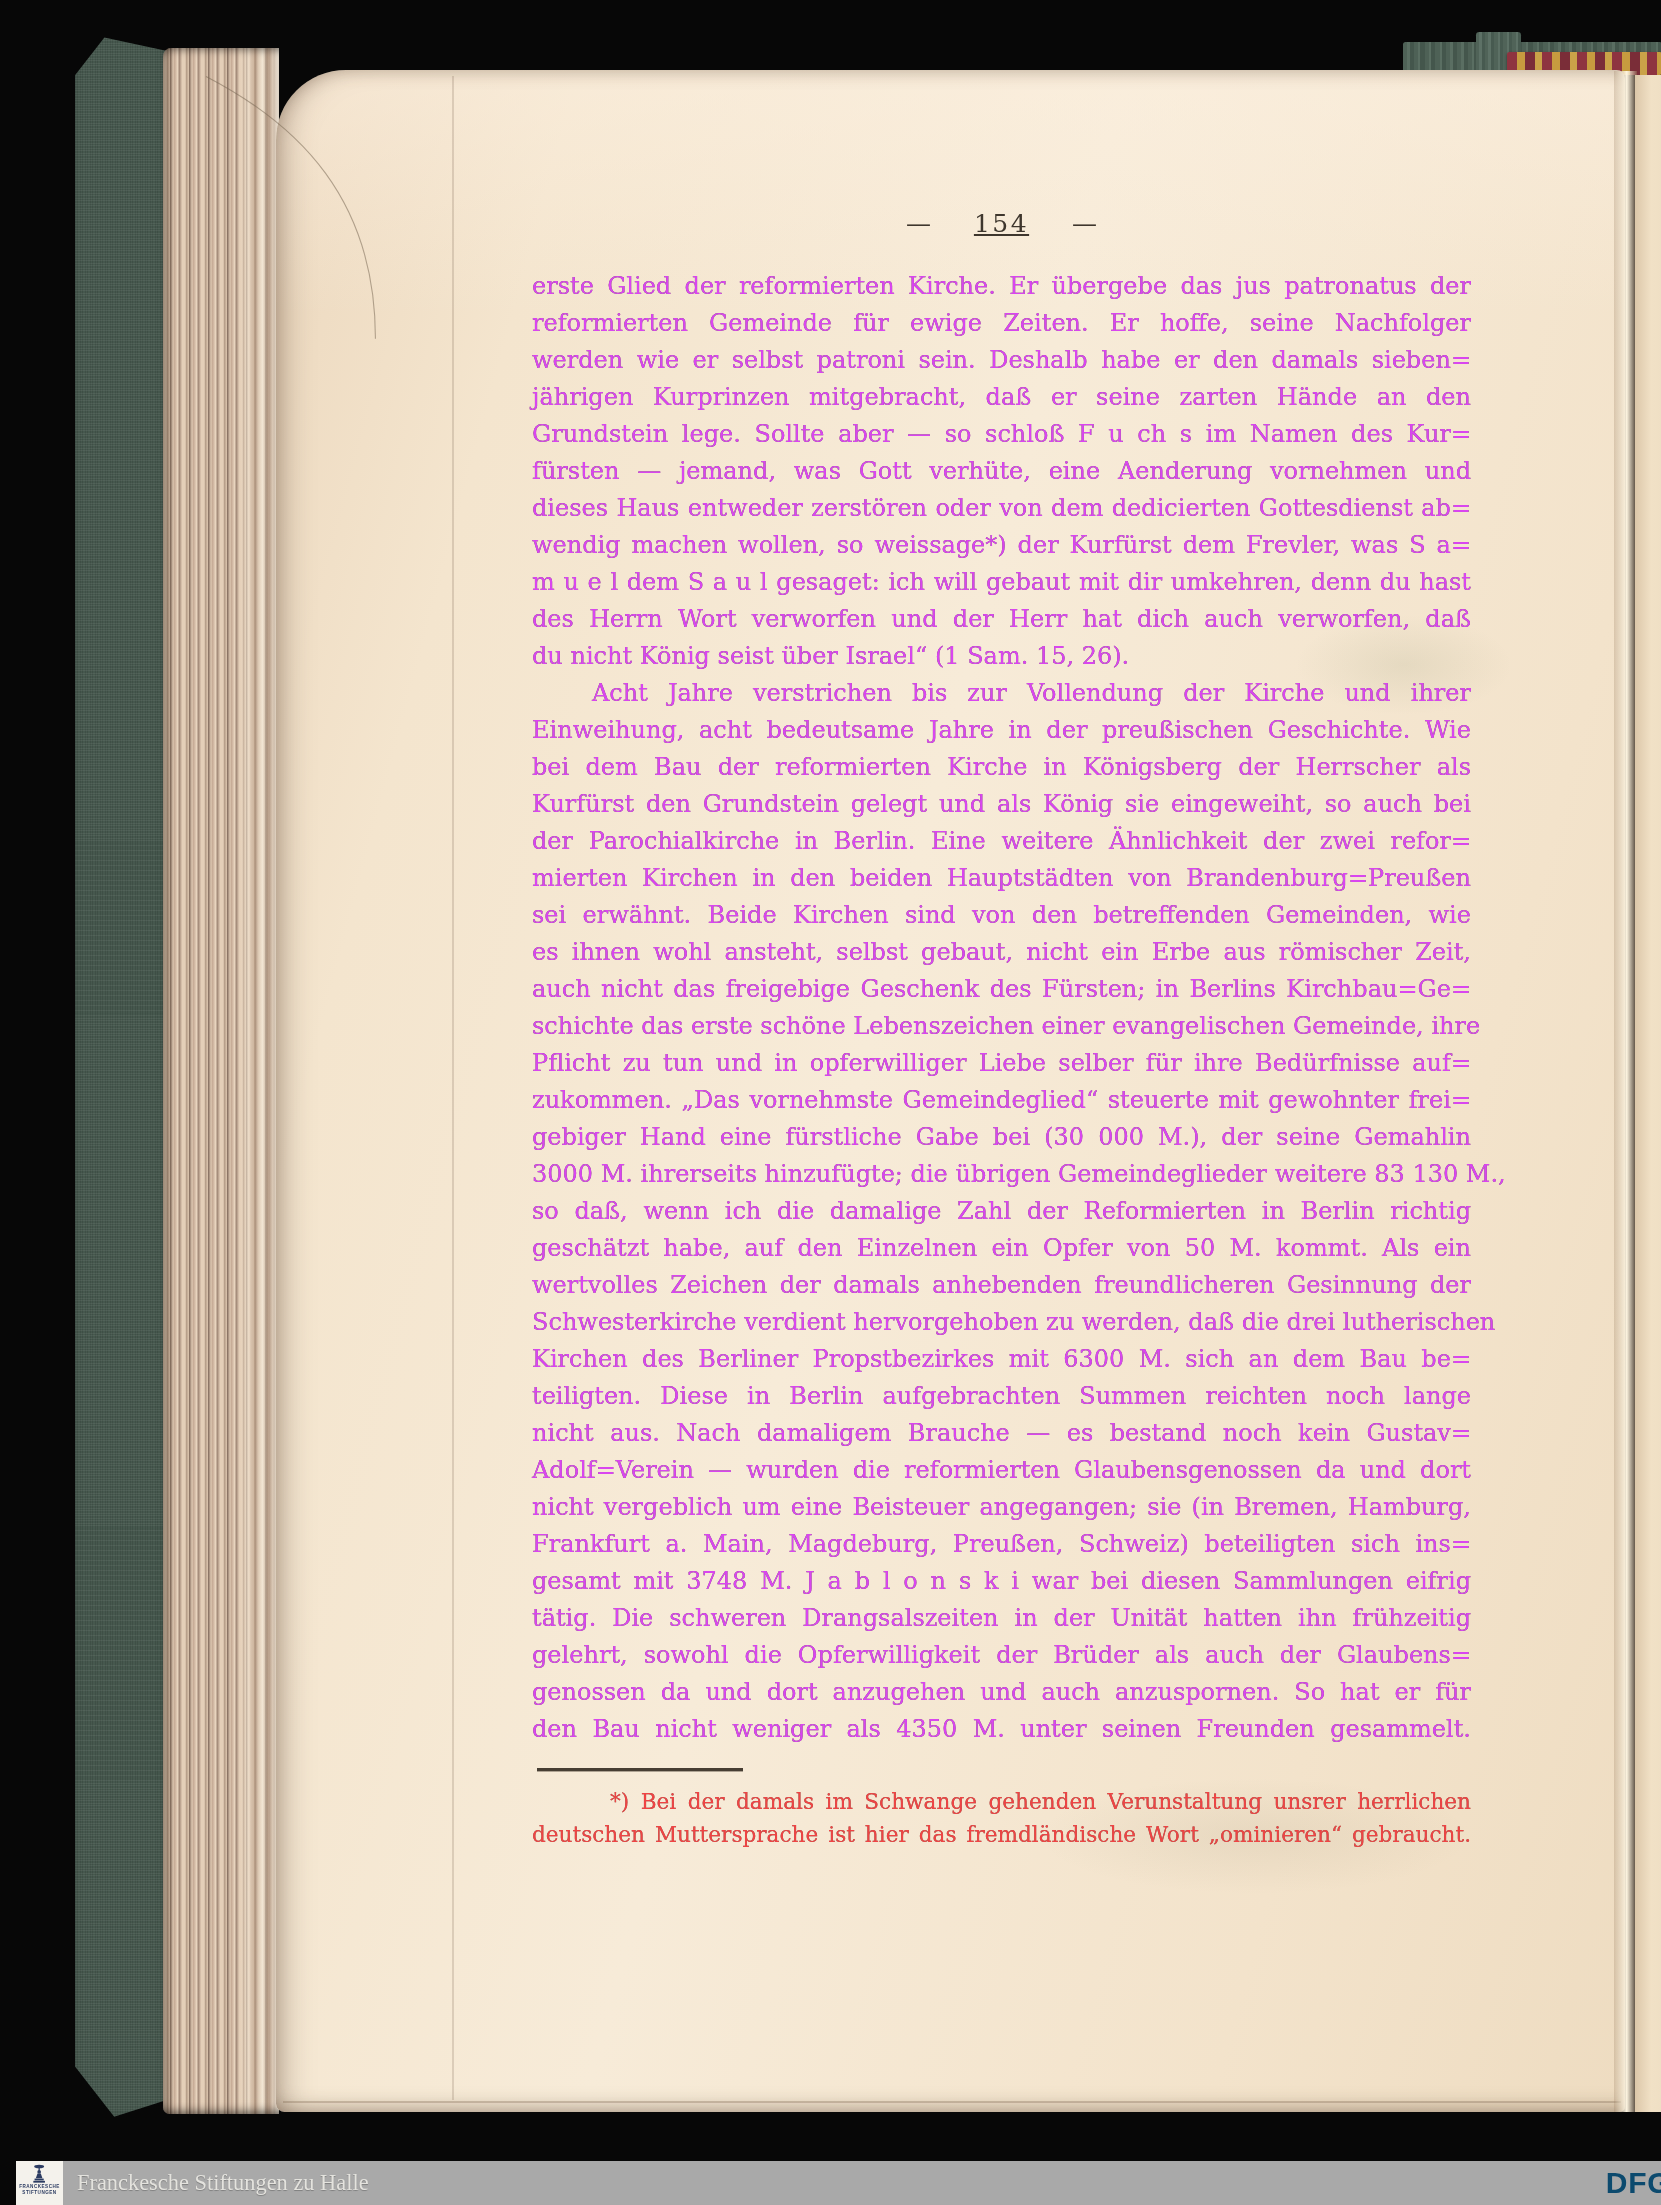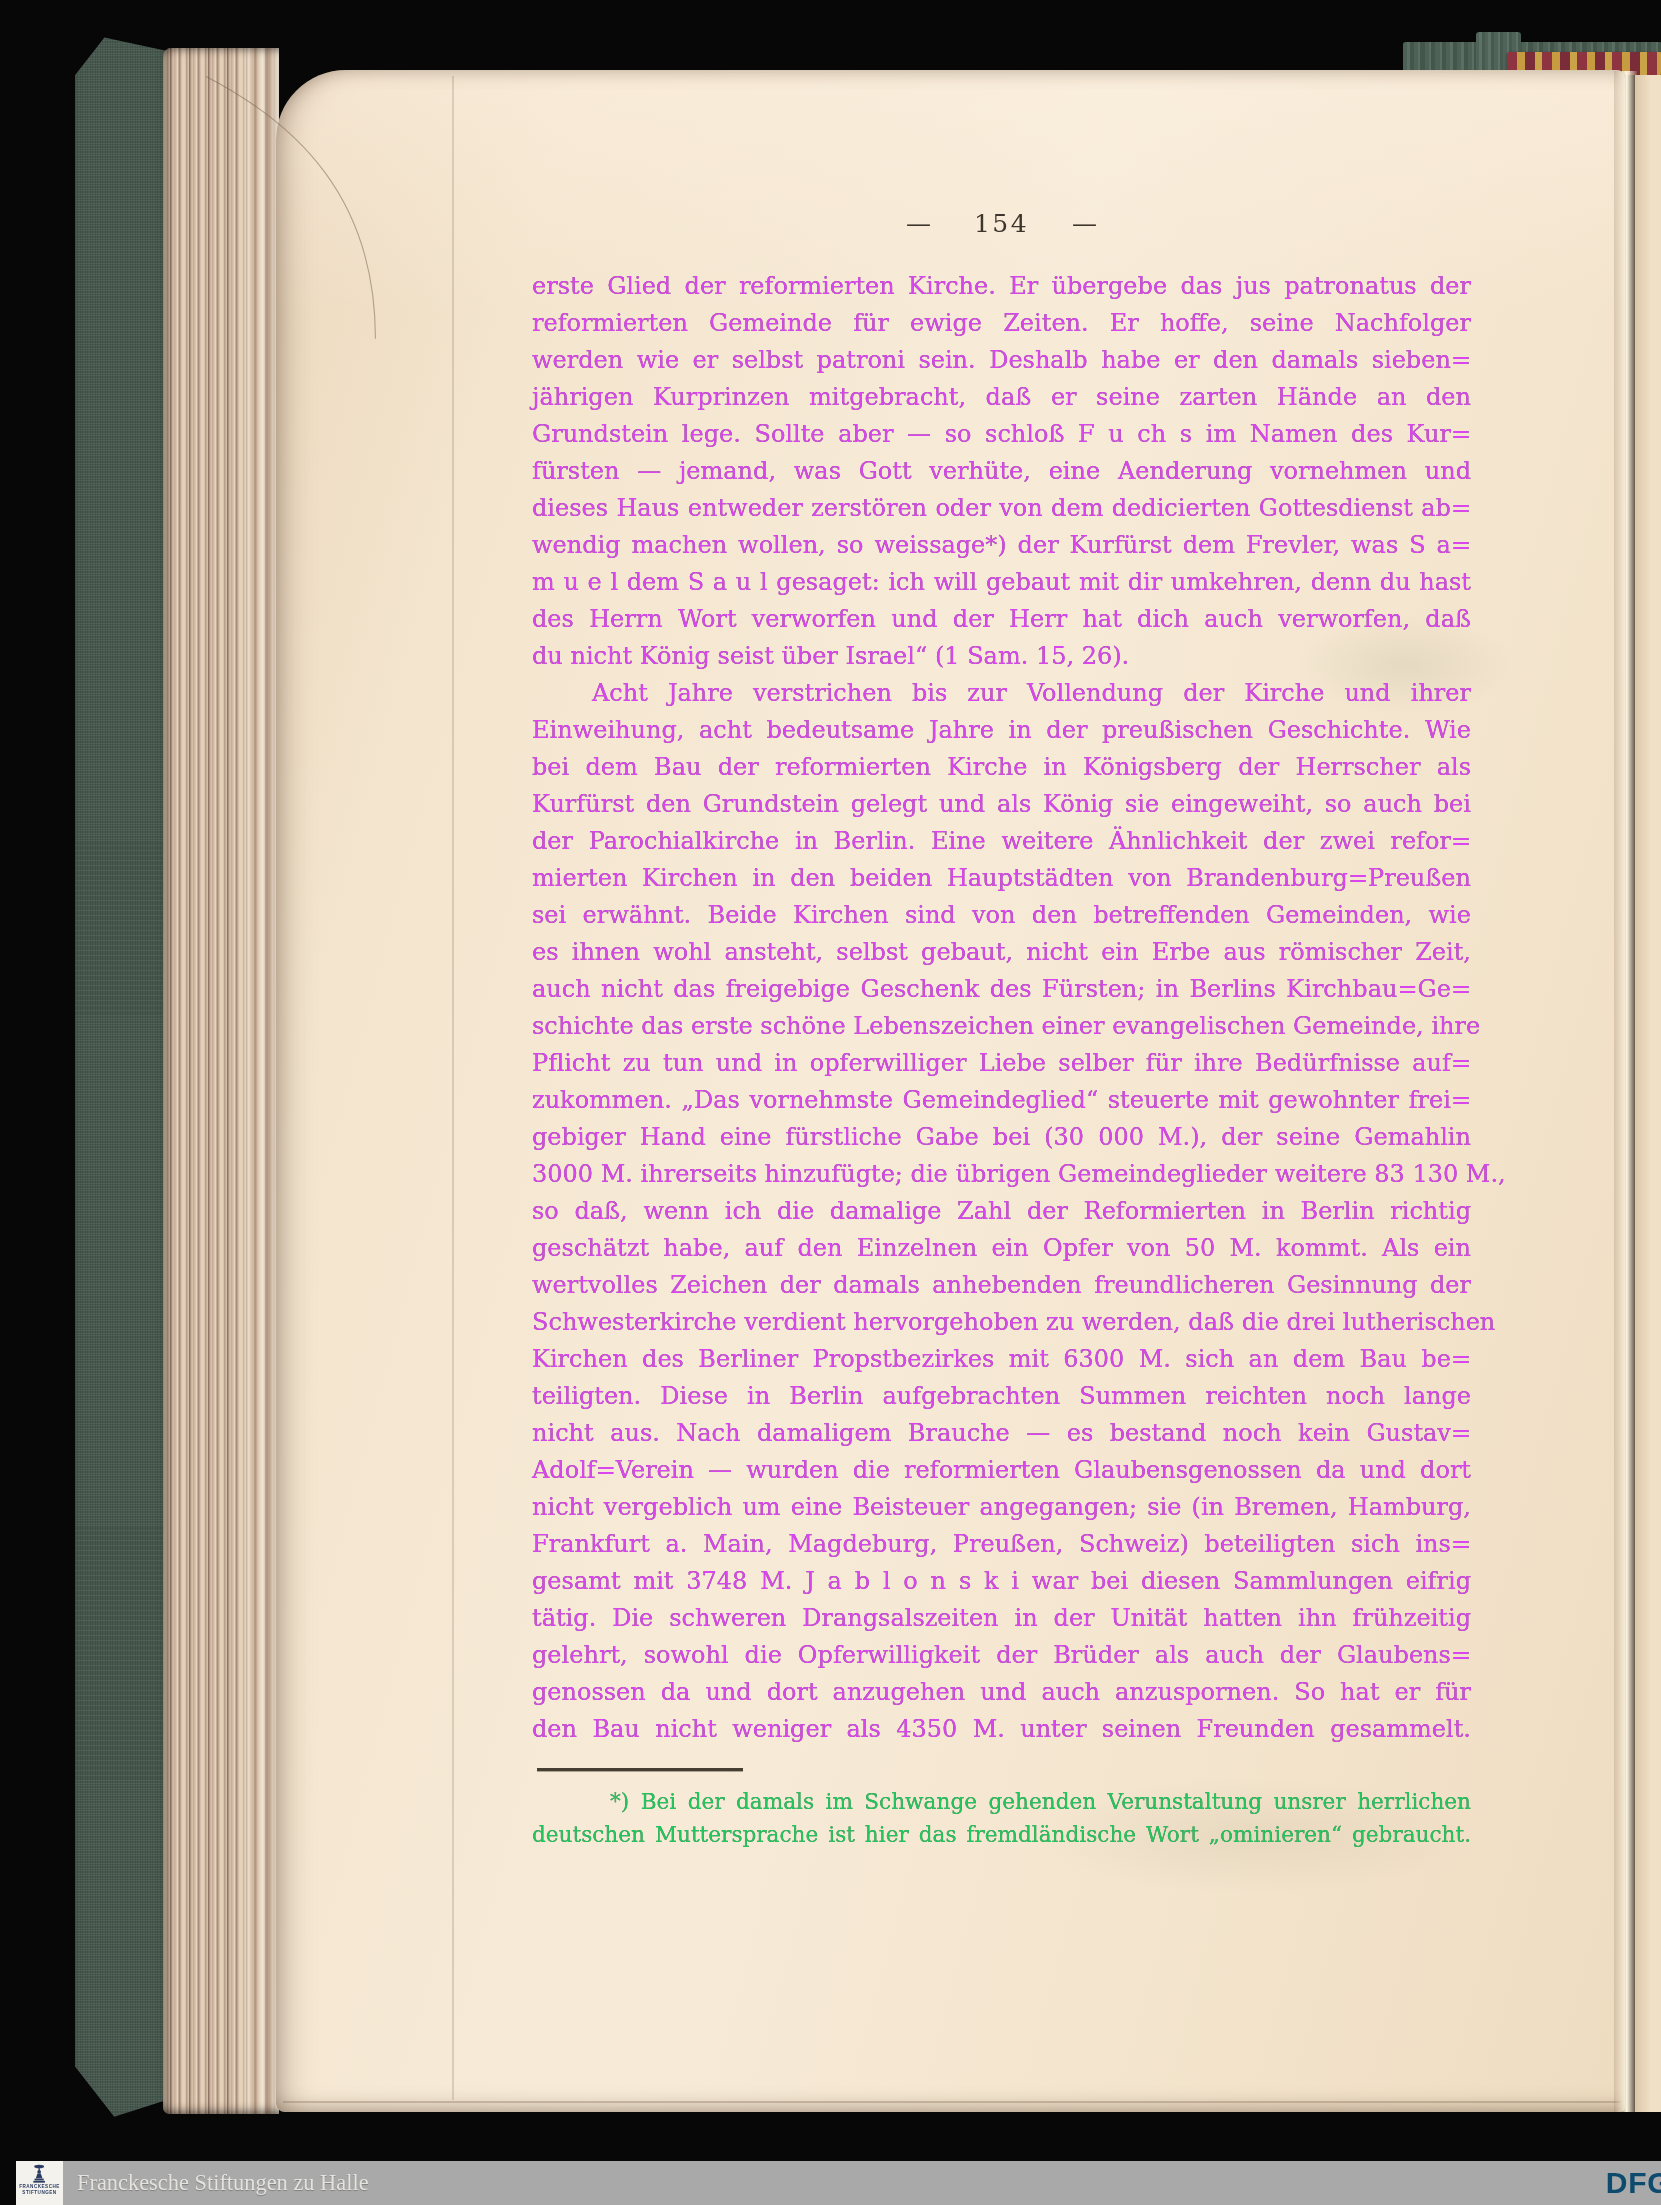--- a/index.html
+++ b/index.html
@@ -76,39 +76,39 @@
     background:radial-gradient(closest-side,rgba(120,130,90,0.12),transparent);}
   .ghost2{left:1039px;top:1778px;width:432px;height:116px;
     background:radial-gradient(closest-side,rgba(125,115,85,0.10),transparent);}
 
   
   .page-header{
     position:absolute;left:532px;top:204px;width:939px;height:38px;
     display:flex;justify-content:center;align-items:center;gap:43px;
     font-family:"DejaVu Serif",serif;font-size:25px;color:#3e362d;
   }
-  .page-header .hnum{letter-spacing:2.5px;}
+  .page-header .hnum{letter-spacing:2.5px;text-decoration:underline;}
 
   .body-text{
     position:absolute;left:532px;top:268px;width:939px;
     font-family:"DejaVu Serif",serif;font-size:24px;color:#d946ef;
     text-shadow:0 0 0.4px rgba(50,40,28,0.75);
   }
   .body-text .line{
     height:37px;line-height:37px;
     text-align:justify;text-align-last:justify;white-space:nowrap;overflow:visible;
   }
   .line.indent{padding-left:60px;}
   .line.nojustify{text-align-last:left;}
 
   .footnote-rule{position:absolute;left:537px;top:1768px;width:206px;height:2.5px;
     background:#473e33;box-shadow:0 0.8px 0 rgba(70,60,48,0.5);}
   .footnote{
     position:absolute;left:532px;top:1785px;width:939px;
-    font-family:"DejaVu Serif",serif;font-size:21.6px;color:#22c55e;
+    font-family:"DejaVu Serif",serif;font-size:21.6px;color:#ef4444;
     text-shadow:0 0 0.3px rgba(50,40,28,0.7);
   }
   .footnote .fline{height:33px;line-height:33px;text-align:justify;text-align-last:justify;white-space:nowrap;}
   .fline.indent{padding-left:78px;}
 
   
   .viewer-bar{position:absolute;left:16px;top:2161px;width:1662px;height:44px;background:#a9a9a9;}
   .logo-box{position:absolute;left:0;top:0;width:47px;height:44px;background:#f4f2ec;
     display:flex;flex-direction:column;align-items:center;justify-content:flex-start;}
   .logo-emblem{margin-top:2.5px;}

